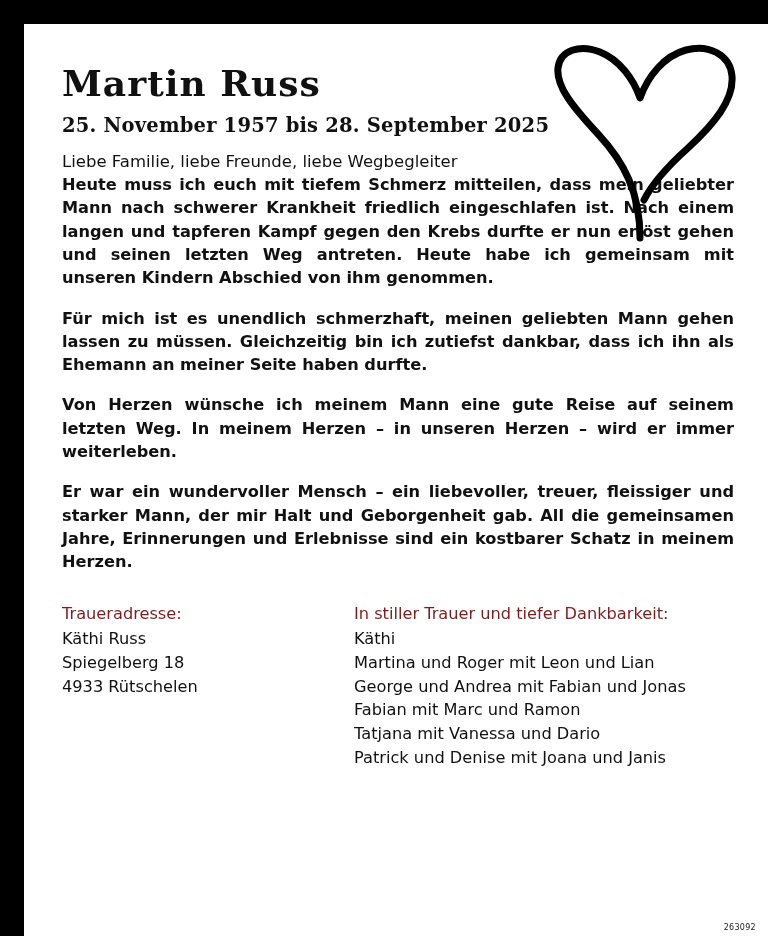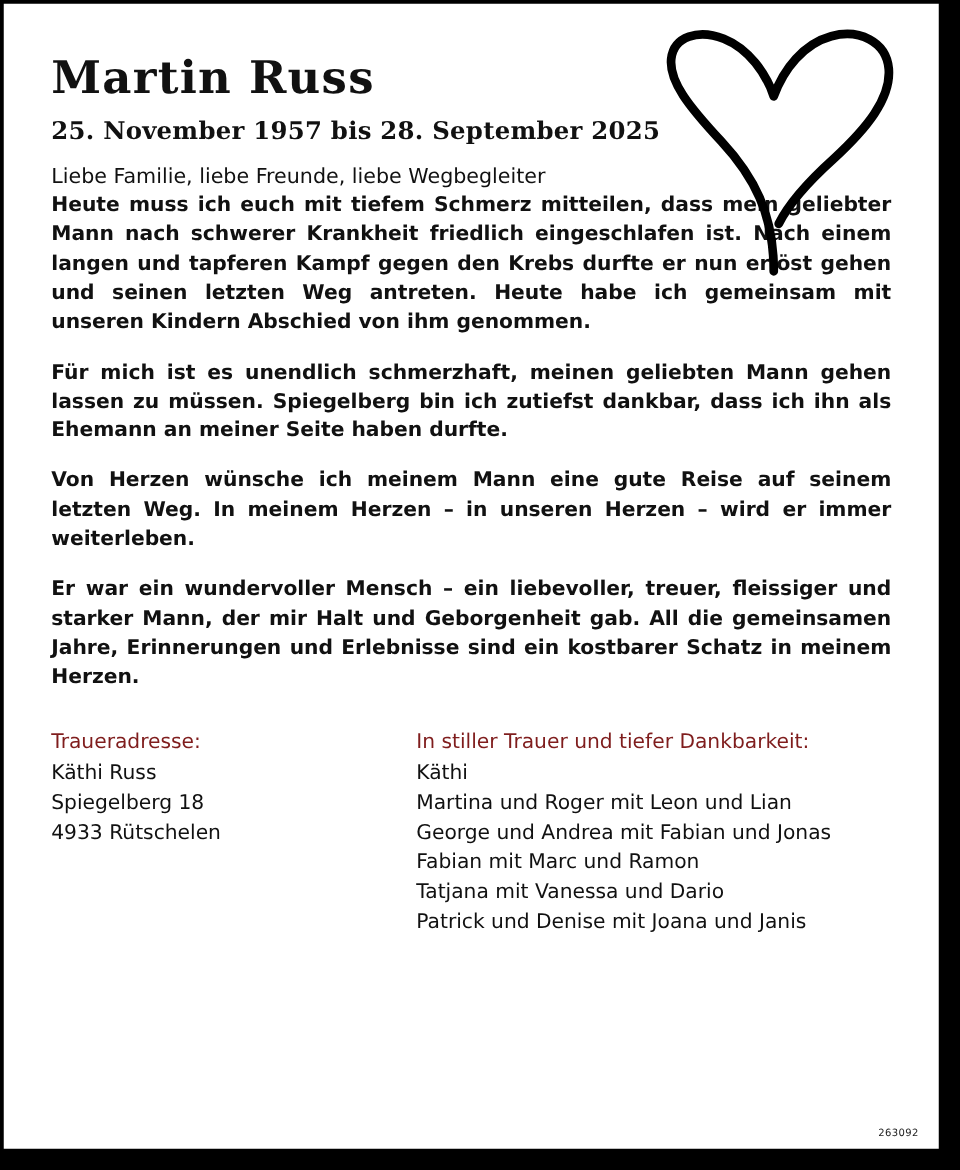--- a/index.html
+++ b/index.html
@@ -12,21 +12,21 @@
     height: 936px;
     font-family: "DejaVu Sans", sans-serif;
     overflow: hidden;
   }
   .page {
     position: relative;
     width: 768px;
     height: 936px;
     background: #000;
     box-sizing: border-box;
-    padding: 3px;
+    padding: 24px;
   }
   .sheet {
     position: relative;
     width: 748px;
     height: 916px;
     background: #ffffff;
     box-sizing: border-box;
     padding: 28px 38px 10px 38px;
     overflow: hidden;
   }
@@ -124,21 +124,21 @@
       </svg>
     </div>
 
     <h1 class="name">Martin Russ</h1>
     <div class="dates">25. November 1957 bis 28. September 2025</div>
 
     <div class="lead2">Liebe Familie, liebe Freunde, liebe Wegbegleiter</div>
 
     <div class="body-block">
       <p class="para">Heute muss ich euch mit tiefem Schmerz mitteilen, dass mein geliebter Mann nach schwerer Krankheit friedlich eingeschlafen ist. Nach einem langen und tapferen Kampf gegen den Krebs durfte er nun erlöst gehen und seinen letzten Weg antreten. Heute habe ich gemeinsam mit unseren Kindern Abschied von ihm genommen.</p>
-      <p class="para">Für mich ist es unendlich schmerzhaft, meinen geliebten Mann gehen lassen zu müssen. Spiegelberg bin ich zutiefst dankbar, dass ich ihn als Ehemann an meiner Seite haben durfte.</p>
+      <p class="para">Für mich ist es unendlich schmerzhaft, meinen geliebten Mann gehen lassen zu müssen. Gleichzeitig bin ich zutiefst dankbar, dass ich ihn als Ehemann an meiner Seite haben durfte.</p>
       <p class="para">Von Herzen wünsche ich meinem Mann eine gute Reise auf seinem letzten Weg. In meinem Herzen – in unseren Herzen – wird er immer weiterleben.</p>
       <p class="para">Er war ein wundervoller Mensch – ein liebevoller, treuer, fleissiger und starker Mann, der mir Halt und Geborgenheit gab. All die gemeinsamen Jahre, Erinnerungen und Erlebnisse sind ein kostbarer Schatz in meinem Herzen.</p>
     </div>
 
     <div class="columns">
       <div class="col-left">
         <div class="col-head">Traueradresse:</div>
         <div class="col-line">Käthi Russ</div>
         <div class="col-line">Spiegelberg 18</div>
         <div class="col-line">4933 Rütschelen</div>

